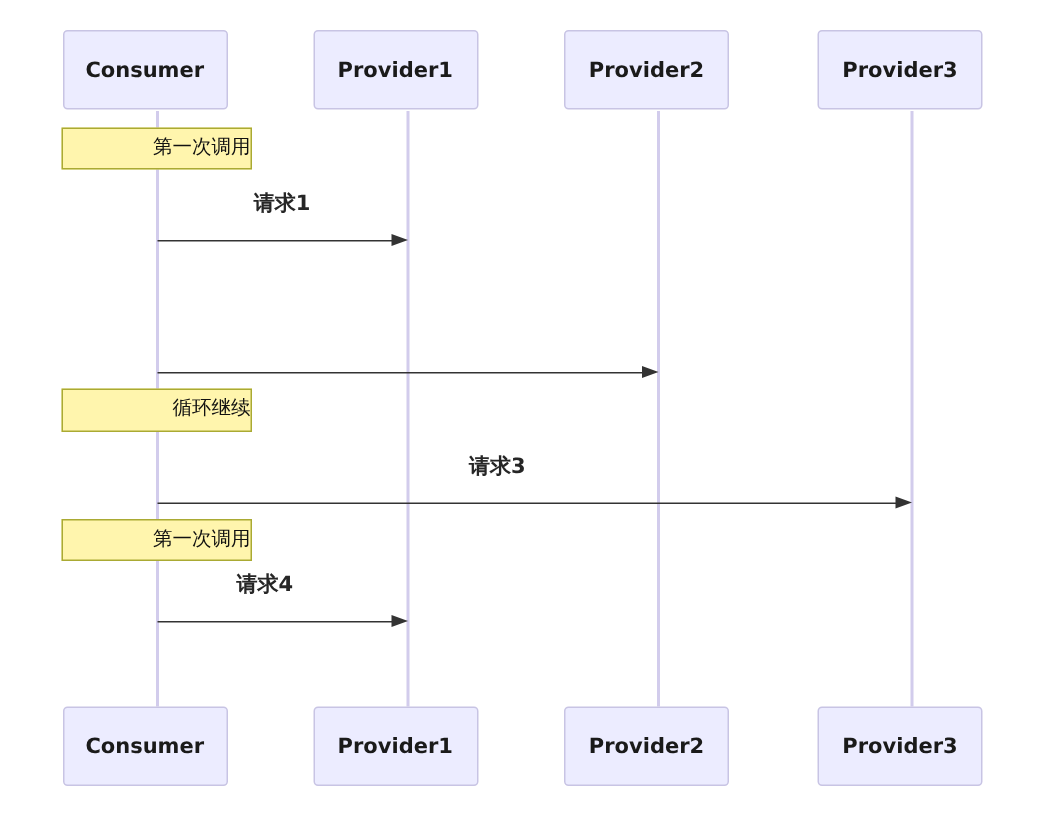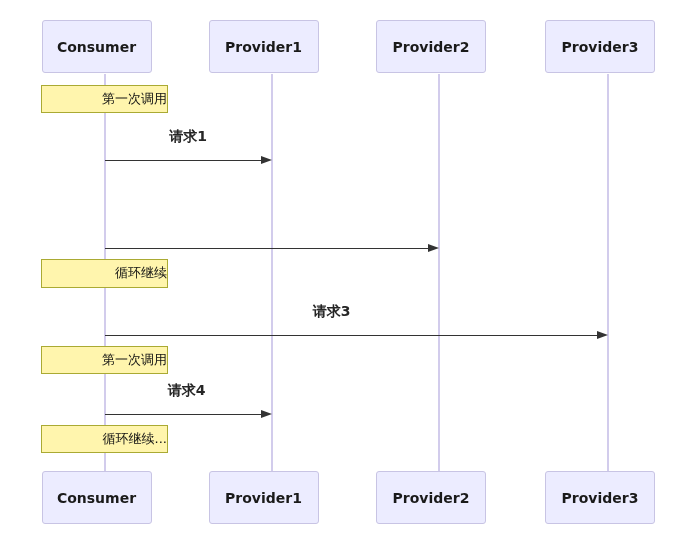--- a/index.html
+++ b/index.html
@@ -104,28 +104,27 @@
   <div class="msg-line" style="left:104.5px;top:159.5px;width:158px"></div>
   <div class="msg-head" style="left:260.5px;top:155.75px"></div>
 
   <div class="msg-line" style="left:104.5px;top:247.5px;width:325.5px"></div>
   <div class="msg-head" style="left:428px;top:243.75px"></div>
 
   <div class="msg-label" style="left:104.5px;top:301px;width:454px">请求3</div>
   <div class="msg-line" style="left:104.5px;top:334.5px;width:494.5px"></div>
   <div class="msg-head" style="left:597px;top:330.75px"></div>
 
-  <div class="msg-label" style="left:103px;top:380px;width:167px">请求4</div>
+  <div class="msg-label" style="left:93px;top:380px;width:167px">请求4</div>
   <div class="msg-line" style="left:104.5px;top:413.5px;width:158px"></div>
   <div class="msg-head" style="left:260.5px;top:409.75px"></div>
 
   <div class="note" style="top:84.5px">第一次调用</div>
   <div class="note" style="top:259px">循环继续</div>
   <div class="note" style="top:345.5px">第一次调用</div>
-  <div class="note" style="top:424.5px">循环继续...</div>
 
   <div class="actor" style="left:41.5px;top:20px">
     <span>Consumer</span>
   </div>
   <div class="actor" style="left:208.5px;top:20px">
     <span>Provider1</span>
   </div>
   <div class="actor" style="left:376px;top:20px">
     <span>Provider2</span>
   </div>

